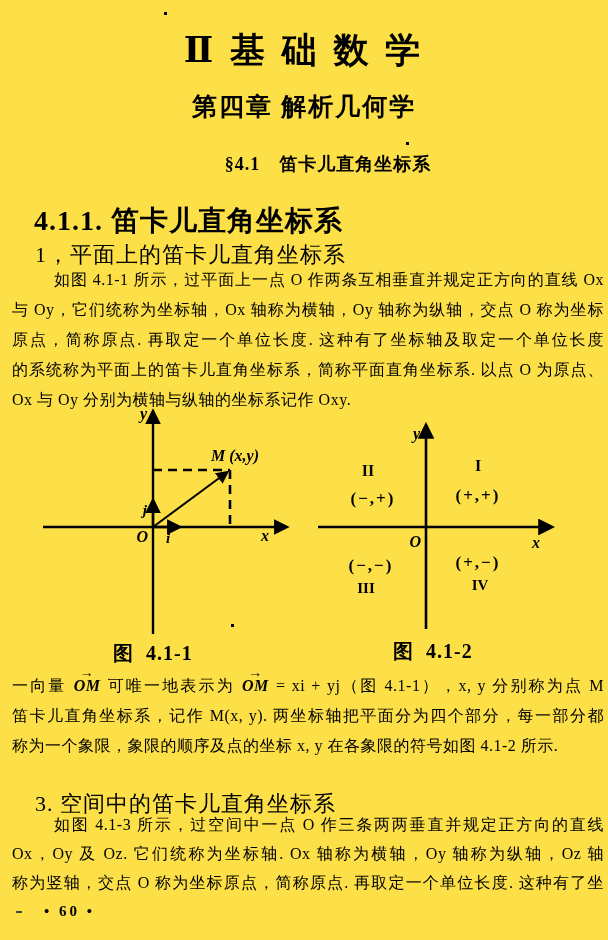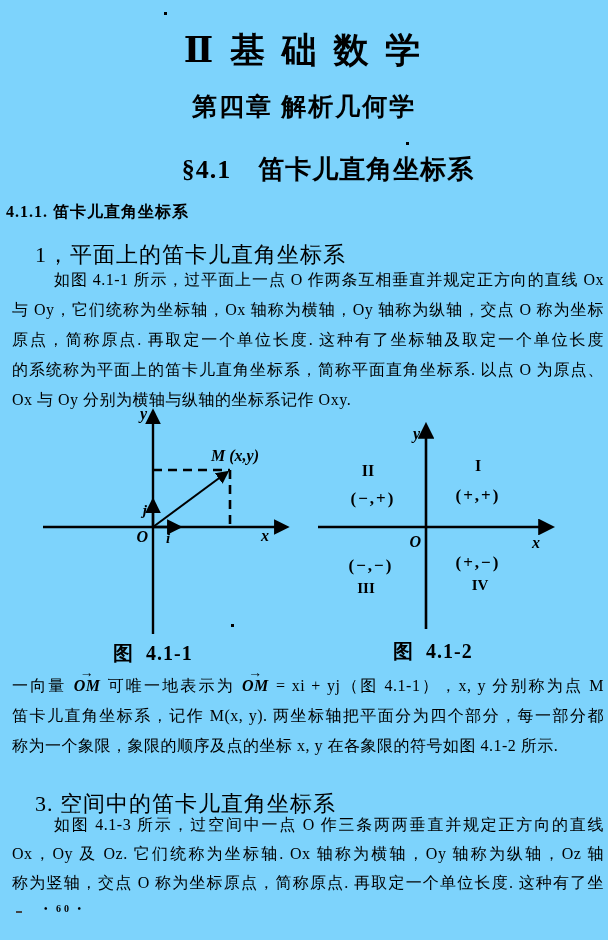--- a/index.html
+++ b/index.html
@@ -1,31 +1,31 @@
 <!DOCTYPE html>
 <html><head>
 <meta charset="utf-8">
 <style>
   * { margin:0; padding:0; box-sizing:border-box; }
   html,body { background:#ffffff; }
   .page {
     position:relative;
     width:608px; height:940px;
-    background:#7dd3fc;
+    background:#fde047;
     color:#000;
     font-family:"Liberation Serif","DejaVu Serif",serif;
     overflow:hidden;
   }
   .abs { position:absolute; }
   .center { left:0; right:0; text-align:center; }
 
   .doc-title   { top:27px;  font-size:35px; font-weight:bold; letter-spacing:4px; }
   .doc-chapter { top:90px;  font-size:25px; font-weight:bold; letter-spacing:2px; }
-  .doc-section { top:152px; font-size:26px; font-weight:bold; letter-spacing:1px;margin-left:48px; }
-  .h411 { left:6px; top:202px; font-size:16px; font-weight:bold; letter-spacing:1px; }
+  .doc-section { top:152px; font-size:18px; font-weight:bold; letter-spacing:1px;margin-left:48px; }
+  .h411 { left:34px; top:202px; font-size:28px; font-weight:bold; letter-spacing:1px; }
   .subhead { left:35px; font-size:22px; letter-spacing:1px; }
 
   .textblock { left:12px; width:592px; font-size:16px; line-height:30px; letter-spacing:0.5px; }
   .textblock .ln { text-align:justify; text-align-last:justify; white-space:nowrap; }
   .textblock .ln.lastln { text-align-last:left; white-space:normal; }
   .ind36 { padding-left:36px; }
   .ind42 { padding-left:42px; }
 
   .vec { position:relative; display:inline-block; font-style:italic; font-weight:bold; padding:0 1px; }
   .vec::after {
@@ -33,21 +33,21 @@
     position:absolute; left:50%; top:-13px;
     transform:translateX(-50%);
     font-size:14px; font-style:normal; font-weight:bold;
   }
 
   .figcap { font-size:20px; font-weight:bold; white-space:pre; letter-spacing:1px; }
   svg text { font-family:"Liberation Serif","DejaVu Serif",serif; fill:#000; }
   .it { font-style:italic; font-weight:bold; }
   .rm { font-weight:bold; }
 
-  .footer { left:44px; top:903px; font-size:10px; font-weight:bold; letter-spacing:3px; }
+  .footer { left:44px; top:903px; font-size:15px; font-weight:bold; letter-spacing:3px; }
   .speck { position:absolute; background:#000; }
 </style>
 </head>
 <body>
 
 <div class="page">
 
   <div class="speck" style="left:164px;top:12px;width:3px;height:3px;"></div>
   <div class="speck" style="left:406px;top:142px;width:3px;height:3px;"></div>
   <div class="speck" style="left:231px;top:624px;width:3px;height:3px;"></div>

